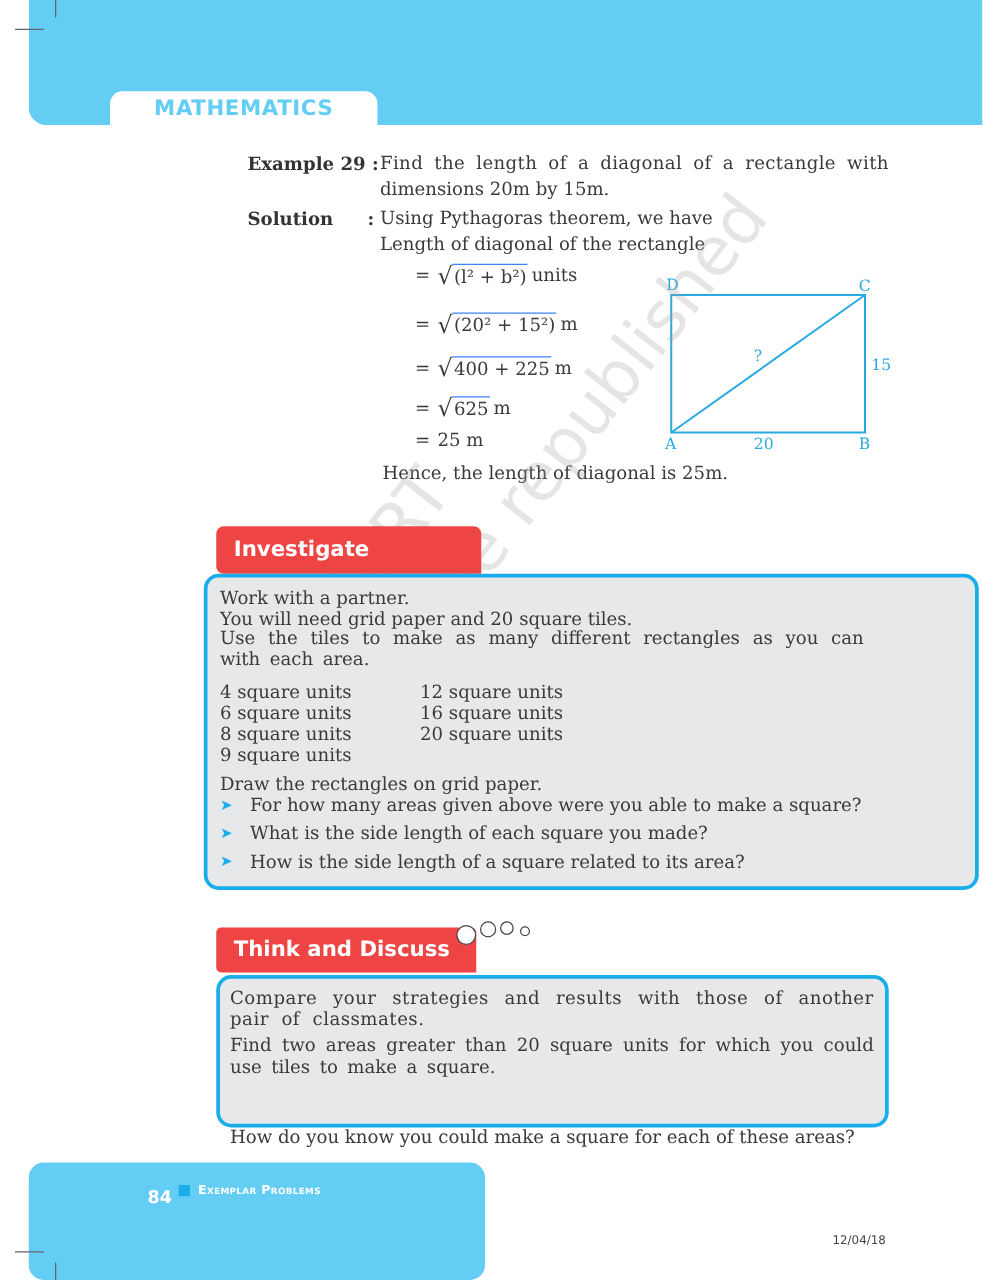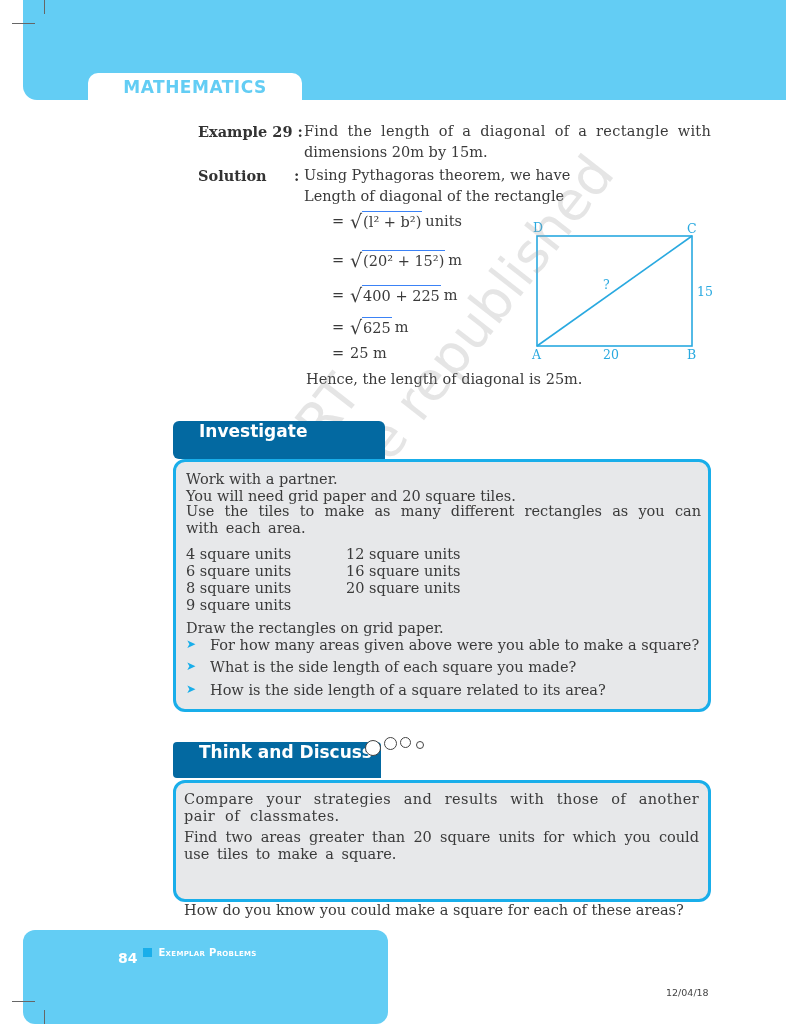--- a/index.html
+++ b/index.html
@@ -30,22 +30,22 @@
     .math { position: absolute; font-size: 14.5px; color: #3a3a3a; white-space: nowrap; display:flex; align-items:center; }
     .math .eq { width: 18px; }
     .sqrt { display: inline-flex; align-items: stretch; margin-right: 3px; }
     .sqrt .rad { font-size: 19px; line-height: 20px; }
     .sqrt .inner { border-top: 1px solid #3b82f6; padding: 2px 1px 0 1px; line-height: 16px; }
 
     .diagram { position: absolute; left: 526px; top: 220px; width: 200px; height: 145px; }
     .diagram .lbl { position:absolute; font-size: 12.5px; color: #29a9e0; }
 
     .sect-tab {
-      position: absolute; background: #0369a1; border-radius: 6px 6px 0 0;
-      display: flex; padding-left: 26px;
+      position: absolute; background: #ef4444; border-radius: 6px 6px 0 0;
+      display: flex; align-items: center; padding-left: 14px;
     }
     .sect-tab span { font-family: "DejaVu Sans", sans-serif; font-weight: bold; font-size: 17px; color: #fff; }
     .box {
       position: absolute; background: #e7e8ea; border: 3px solid #19aeea; border-radius: 12px;
     }
     .box .txt { color: #3a3a3a; }
     .arrow { position:absolute; color:#19aeea; font-size: 12px; font-family: "DejaVu Sans", sans-serif; }
 
     .bubble { position:absolute; border:1.5px solid #444; border-radius:50%; background:#fff; }
 
@@ -137,21 +137,21 @@
 </div>
 
 <div class="watermark">
   <div>© NCERT</div>
   <div>not to be republished</div>
 </div>
 
 <div class="sect-tab" style="left:173px;top:421px;width:212px;height:38px;border-radius:6px 6px 0 6px;">
   <span>Investigate</span>
 </div>
-<div class="box" style="left:173px;top:459px;width:538px;height:253px;text-decoration:underline;">
+<div class="box" style="left:163px;top:459px;width:620px;height:253px;text-decoration:underline;">
   <div class="txt" style="left:10px;top:7px;">Work with a partner.</div>
   <div class="txt" style="left:10px;top:24px;">You will need grid paper and 20 square tiles.</div>
   <div class="txt justify" style="left:10px;top:41px;width:515px;line-height:17px;">Use the tiles to make as many different rectangles as you can with each area.</div>
 
   <div class="txt" style="left:10px;top:82px;">4 square units</div>
   <div class="txt" style="left:10px;top:99px;">6 square units</div>
   <div class="txt" style="left:10px;top:116px;">8 square units</div>
   <div class="txt" style="left:10px;top:133px;">9 square units</div>
   <div class="txt" style="left:170px;top:82px;">12 square units</div>
   <div class="txt" style="left:170px;top:99px;">16 square units</div>

